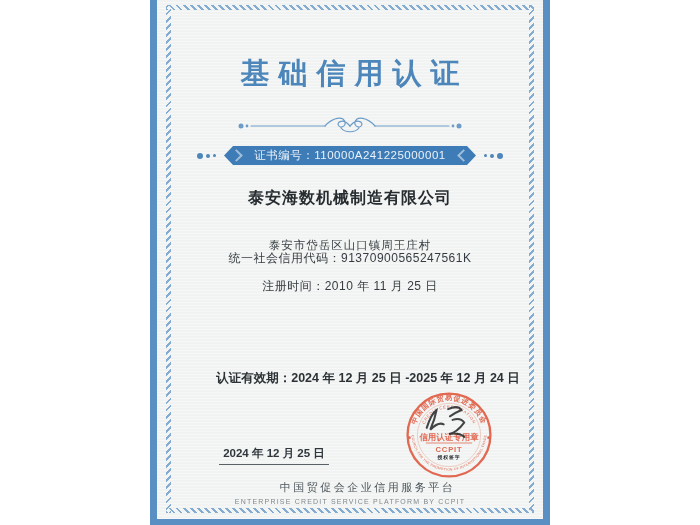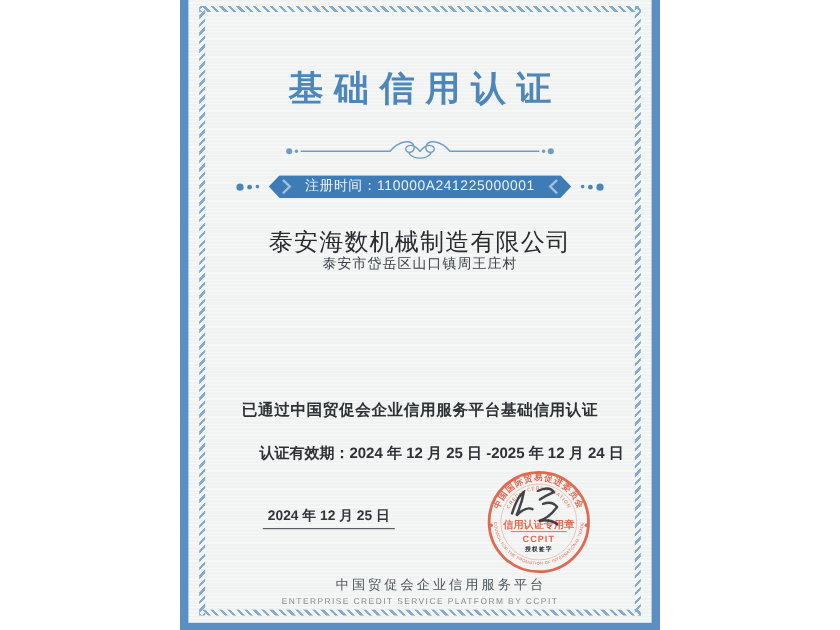--- a/index.html
+++ b/index.html
@@ -43,32 +43,32 @@
   .ribbon {
     position:relative; margin:0 8px; width:252px; height:19px; line-height:19px;
     background:#3e7cb7; color:#eaf2f9; font-size:11.5px; letter-spacing:.5px;
     clip-path:polygon(0 50%, 9px 0, calc(100% - 9px) 0, 100% 50%, calc(100% - 9px) 100%, 9px 100%);
   }
   .ribbon::before { content:""; position:absolute; left:8px; top:5px; width:7px; height:7px;
     border-top:2px solid rgba(255,255,255,.5); border-right:2px solid rgba(255,255,255,.5); transform:rotate(45deg); }
   .ribbon::after { content:""; position:absolute; right:8px; top:5px; width:7px; height:7px;
     border-bottom:2px solid rgba(255,255,255,.5); border-left:2px solid rgba(255,255,255,.5); transform:rotate(45deg); }
 
-  .company { top:188px; font-size:20px; font-weight:normal; color:#272c30; letter-spacing:1px; }
-  .address { top:212px; font-size:11.5px; color:#3a4046; letter-spacing:1px; }
+  .company { top:188px; font-size:16px; font-weight:bold; color:#272c30; letter-spacing:1px; }
+  .address { top:238px; font-size:11.5px; color:#3a4046; letter-spacing:1px; }
 
   .field { font-size:12px; color:#363c42; letter-spacing:.5px; }
   .field-0 { top:250px; }
   .field-1 { top:278px; }
   .field-2 { top:306px; }
 
   .statement { top:333px; font-size:13px; font-weight:bold; color:#2d3236; letter-spacing:.5px; }
   .validity { top:370px; font-size:12.5px; font-weight:bold; color:#2d3236;padding-left:36px; }
 
-  .date-block { position:absolute; left:52px; top:420px; width:130px; text-align:center; }
+  .date-block { position:absolute; left:52px; top:443px; width:130px; text-align:center; }
   .date-value { display:inline-block; font-size:11.5px; font-weight:bold; color:#30363b;
     border-bottom:1px solid #5a6166; padding:0 4px 3px 4px; }
   .date-caption { margin-top:4px; font-size:9px; color:#474e54; letter-spacing:2px; }
 
   .seal { position:absolute; left:243px; top:386px; width:98px; height:98px; }
 
   .footer-cn { top:480px; font-size:11px; color:#4c545a; letter-spacing:2.5px;margin-left:35px; }
   .footer-en { top:498px; font-size:7px; color:#80898f; letter-spacing:1.2px; }
 </style>
 </head>
@@ -102,33 +102,38 @@
           </g>
         </svg>
       </div>
 
       <div class="line ribbon-row">
         <span class="dots">
           <span class="dot dot-lg"></span>
             <span class="dot dot-md"></span>
             <span class="dot dot-sm"></span>
         </span>
-        <span class="ribbon">注册时间：110000A241225000001</span>
+        <span class="ribbon">证书编号：110000A241225000001</span>
         <span class="dots">
           <span class="dot dot-sm"></span>
             <span class="dot dot-md"></span>
             <span class="dot dot-lg"></span>
         </span>
       </div>
 
       <div class="line company">泰安海数机械制造有限公司</div>
       <div class="line address">泰安市岱岳区山口镇周王庄村</div>
 
+      <div class="line field field-0">
+        <span>统一社会信用代码：</span><span>91370900565247561K</span>
+      </div>
+      <div class="line field field-1">
+        <span>注册时间：</span><span>2010 年 11 月 25 日</span>
+      </div>
 
-      <div class="line statement">已通过中国贸促会企业信用服务平台基础信用认证</div>
 
       <div class="line validity">
         <span>认证有效期：</span><span>2024 年 12 月 25 日 -2025 年 12 月 24 日</span>
       </div>
 
       <div class="date-block">
         <div><span class="date-value">2024 年 12 月 25 日</span></div>
       </div>
 
       <div class="seal">

